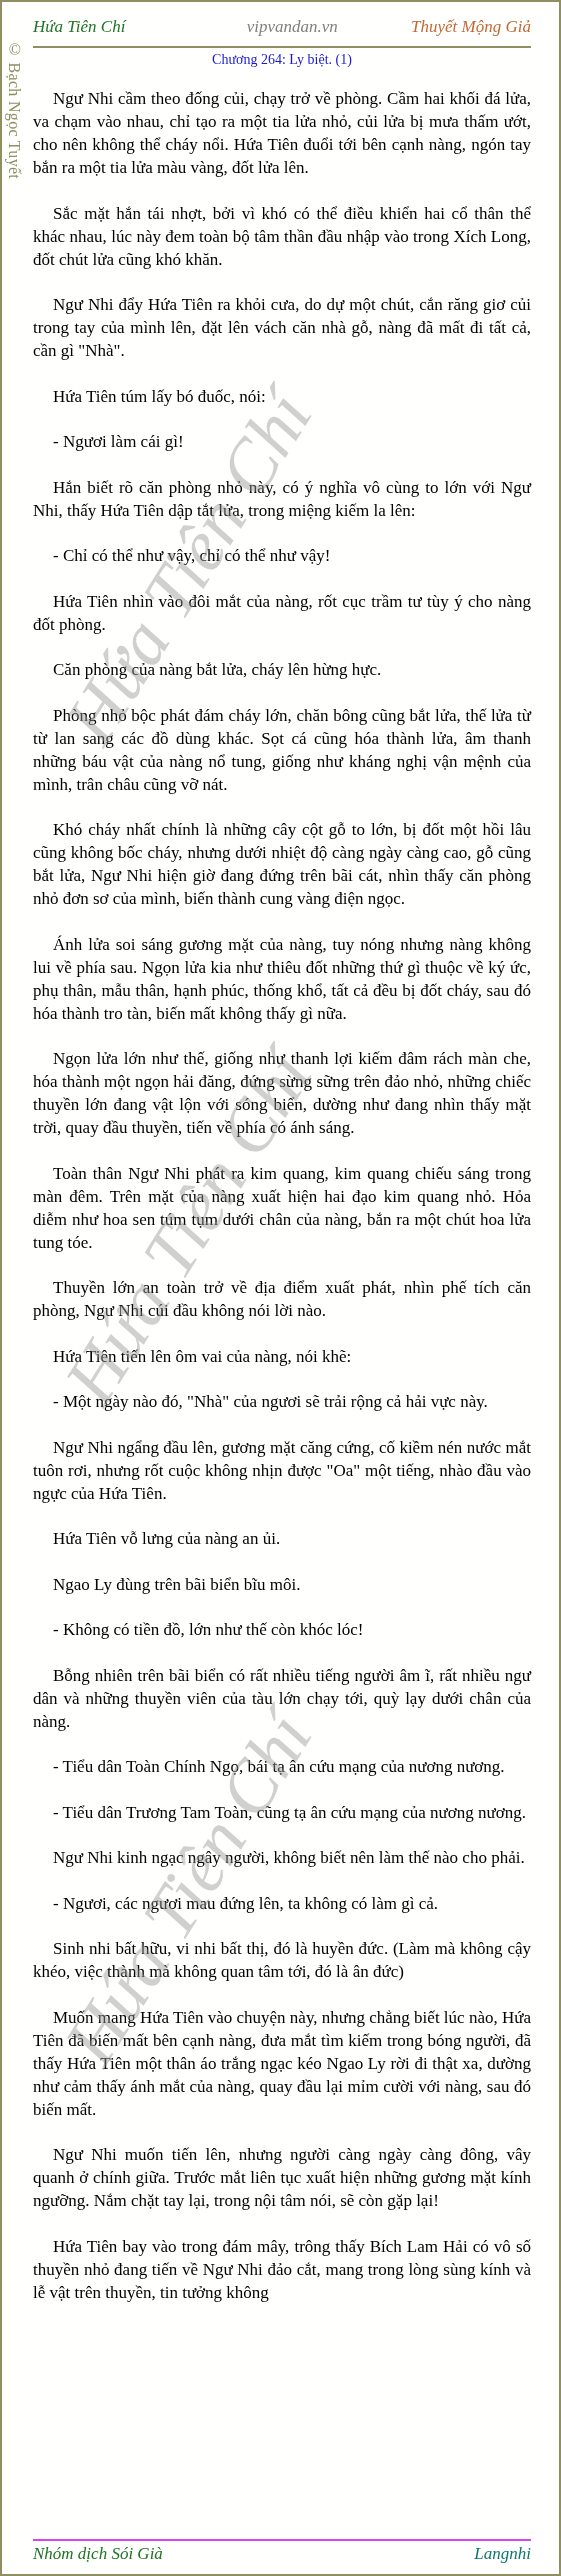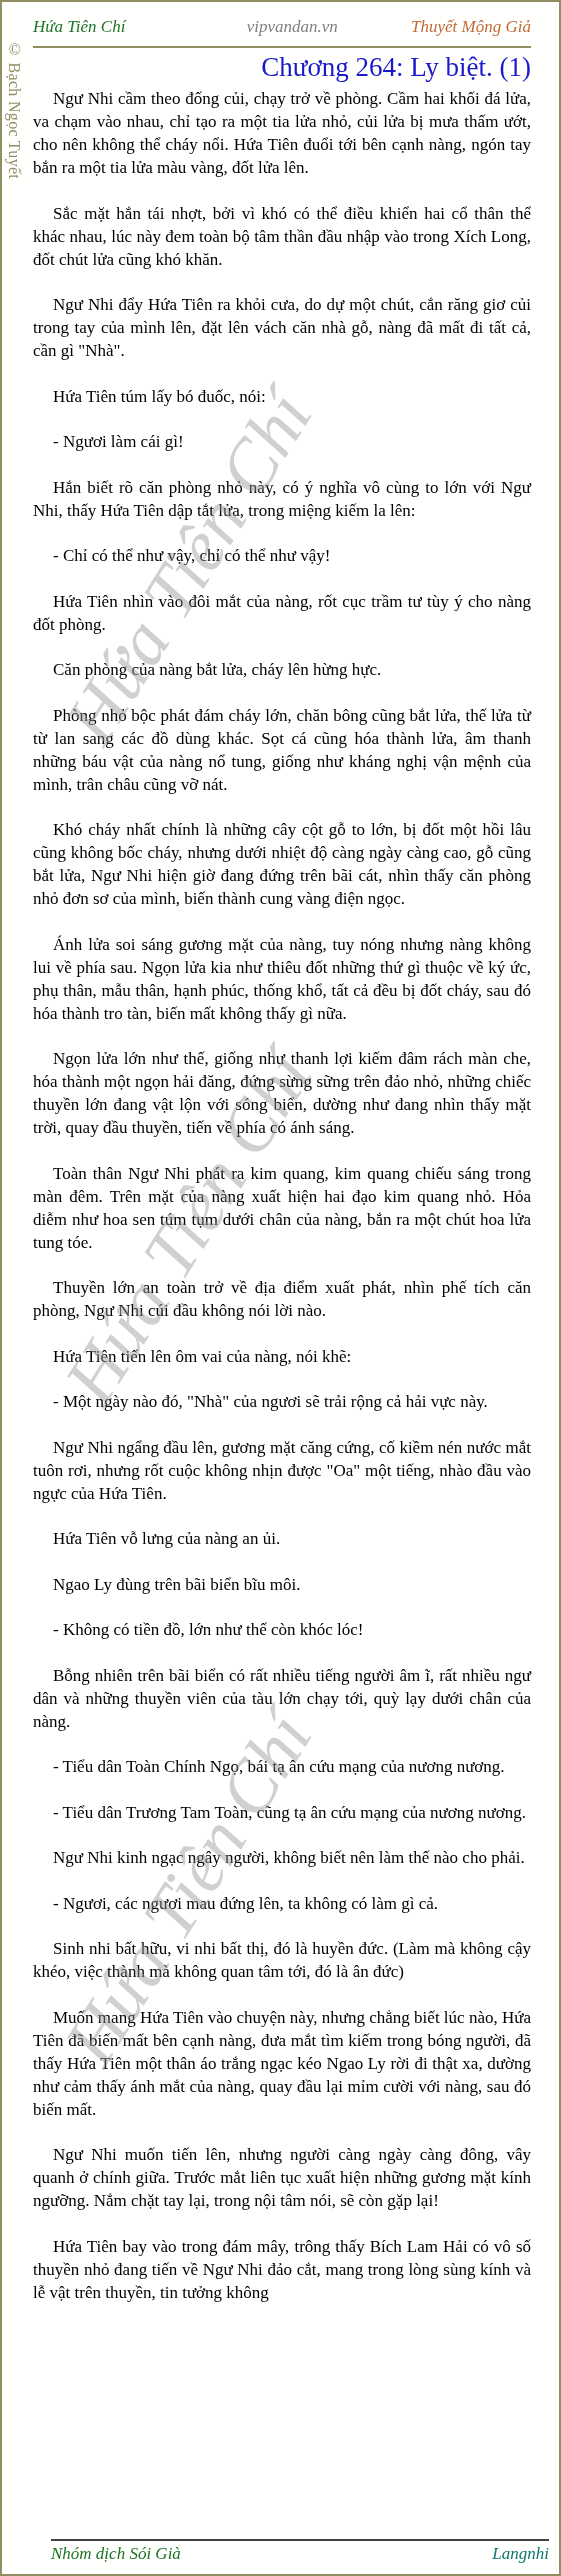--- a/index.html
+++ b/index.html
@@ -40,23 +40,23 @@
     font-style: italic;
     font-size: 17px;
   }
   .header .left { color: #1e7324; }
   .header .mid { color: #808080; margin-left: 48px; }
   .header .right { color: #c06a38; }
   .title {
     position: absolute;
     left: 33px; top: 52px;
     width: 498px;
-    text-align: right;
+    text-align: center;
     color: #1a1acc;
-    font-size: 27px;
+    font-size: 14px;
   }
   .body {
     position: absolute;
     left: 33px; top: 87px;
     width: 498px;
     color: #000;
     font-size: 17px;
     line-height: 23px;
     text-align: justify;
     z-index: 2;
@@ -71,23 +71,23 @@
     font-style: italic;
     font-size: 73px;
     white-space: nowrap;
     transform: rotate(-58deg);
     transform-origin: left bottom;
     z-index: 3;
     pointer-events: none;
   }
   .footer {
     position: absolute;
-    left: 51px; top: 2539px;
+    left: 33px; top: 2539px;
     width: 498px;
-    border-top: 2px solid #404040;
+    border-top: 2px solid #d946ef;
     padding-top: 2.6px;
     display: flex;
     justify-content: space-between;
     font-style: italic;
     font-size: 17px;
     gap: 44px;
   }
   .footer .left { color: #1e7324; }
   .footer .right { color: #0f766e; }
 </style>

